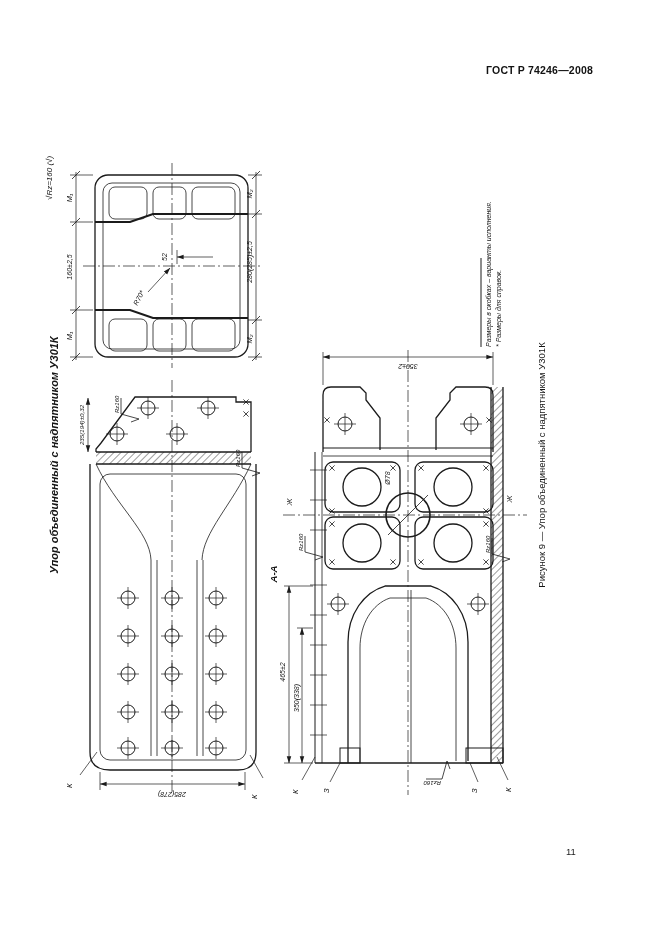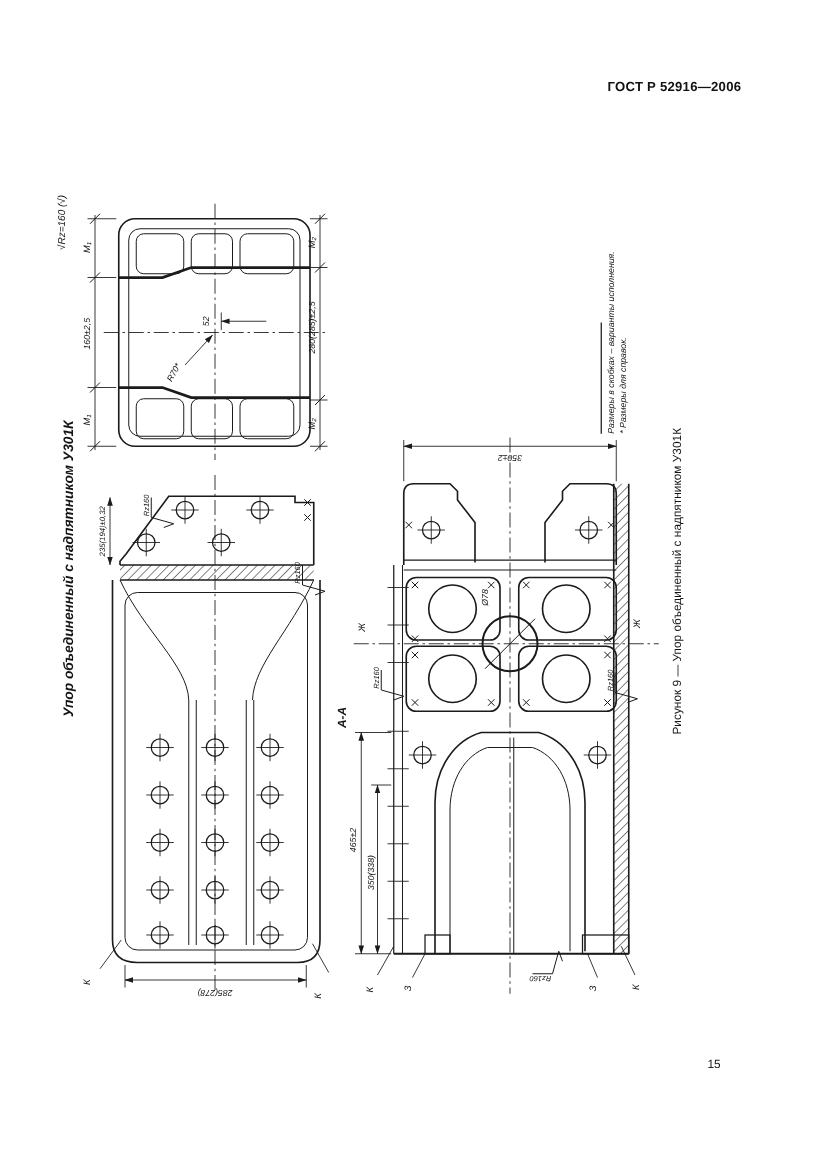--- a/index.html
+++ b/index.html
@@ -28,22 +28,22 @@
   .t-rough{font:italic 8px "Liberation Sans","DejaVu Sans",sans-serif;}
   .ln{stroke:#1b1b1b;fill:none;}
   .w08{stroke-width:.8}.w10{stroke-width:1}.w13{stroke-width:1.3}.w16{stroke-width:1.6}.w22{stroke-width:2.2}.w07{stroke-width:.7}
   .cl{stroke:#1b1b1b;stroke-width:.7;fill:none;stroke-dasharray:12 3 2 3;}
 </style>
 </head>
 <body>
 
 <div class="sheet">
 
-  <div class="hdr">ГОСТ Р 52916—2006</div>
-  <div class="pagenum">15</div>
+  <div class="hdr">ГОСТ Р 74246—2008</div>
+  <div class="pagenum">11</div>
 
   <svg viewBox="0 0 661 936">
     <defs>
       <pattern id="hatch" patternUnits="userSpaceOnUse" width="5" height="5" patternTransform="rotate(45)">
         <line x1="0" y1="0" x2="0" y2="5" stroke="#242424" stroke-width="0.9"></line>
       </pattern>
       <marker id="arr" viewBox="0 0 10 10" refX="9.5" refY="5" markerWidth="10" markerHeight="10" orient="auto-start-reverse">
         <path d="M0,1.8 L10,5 L0,8.2 z" fill="#1b1b1b"></path>
       </marker>
       <g id="hole">

